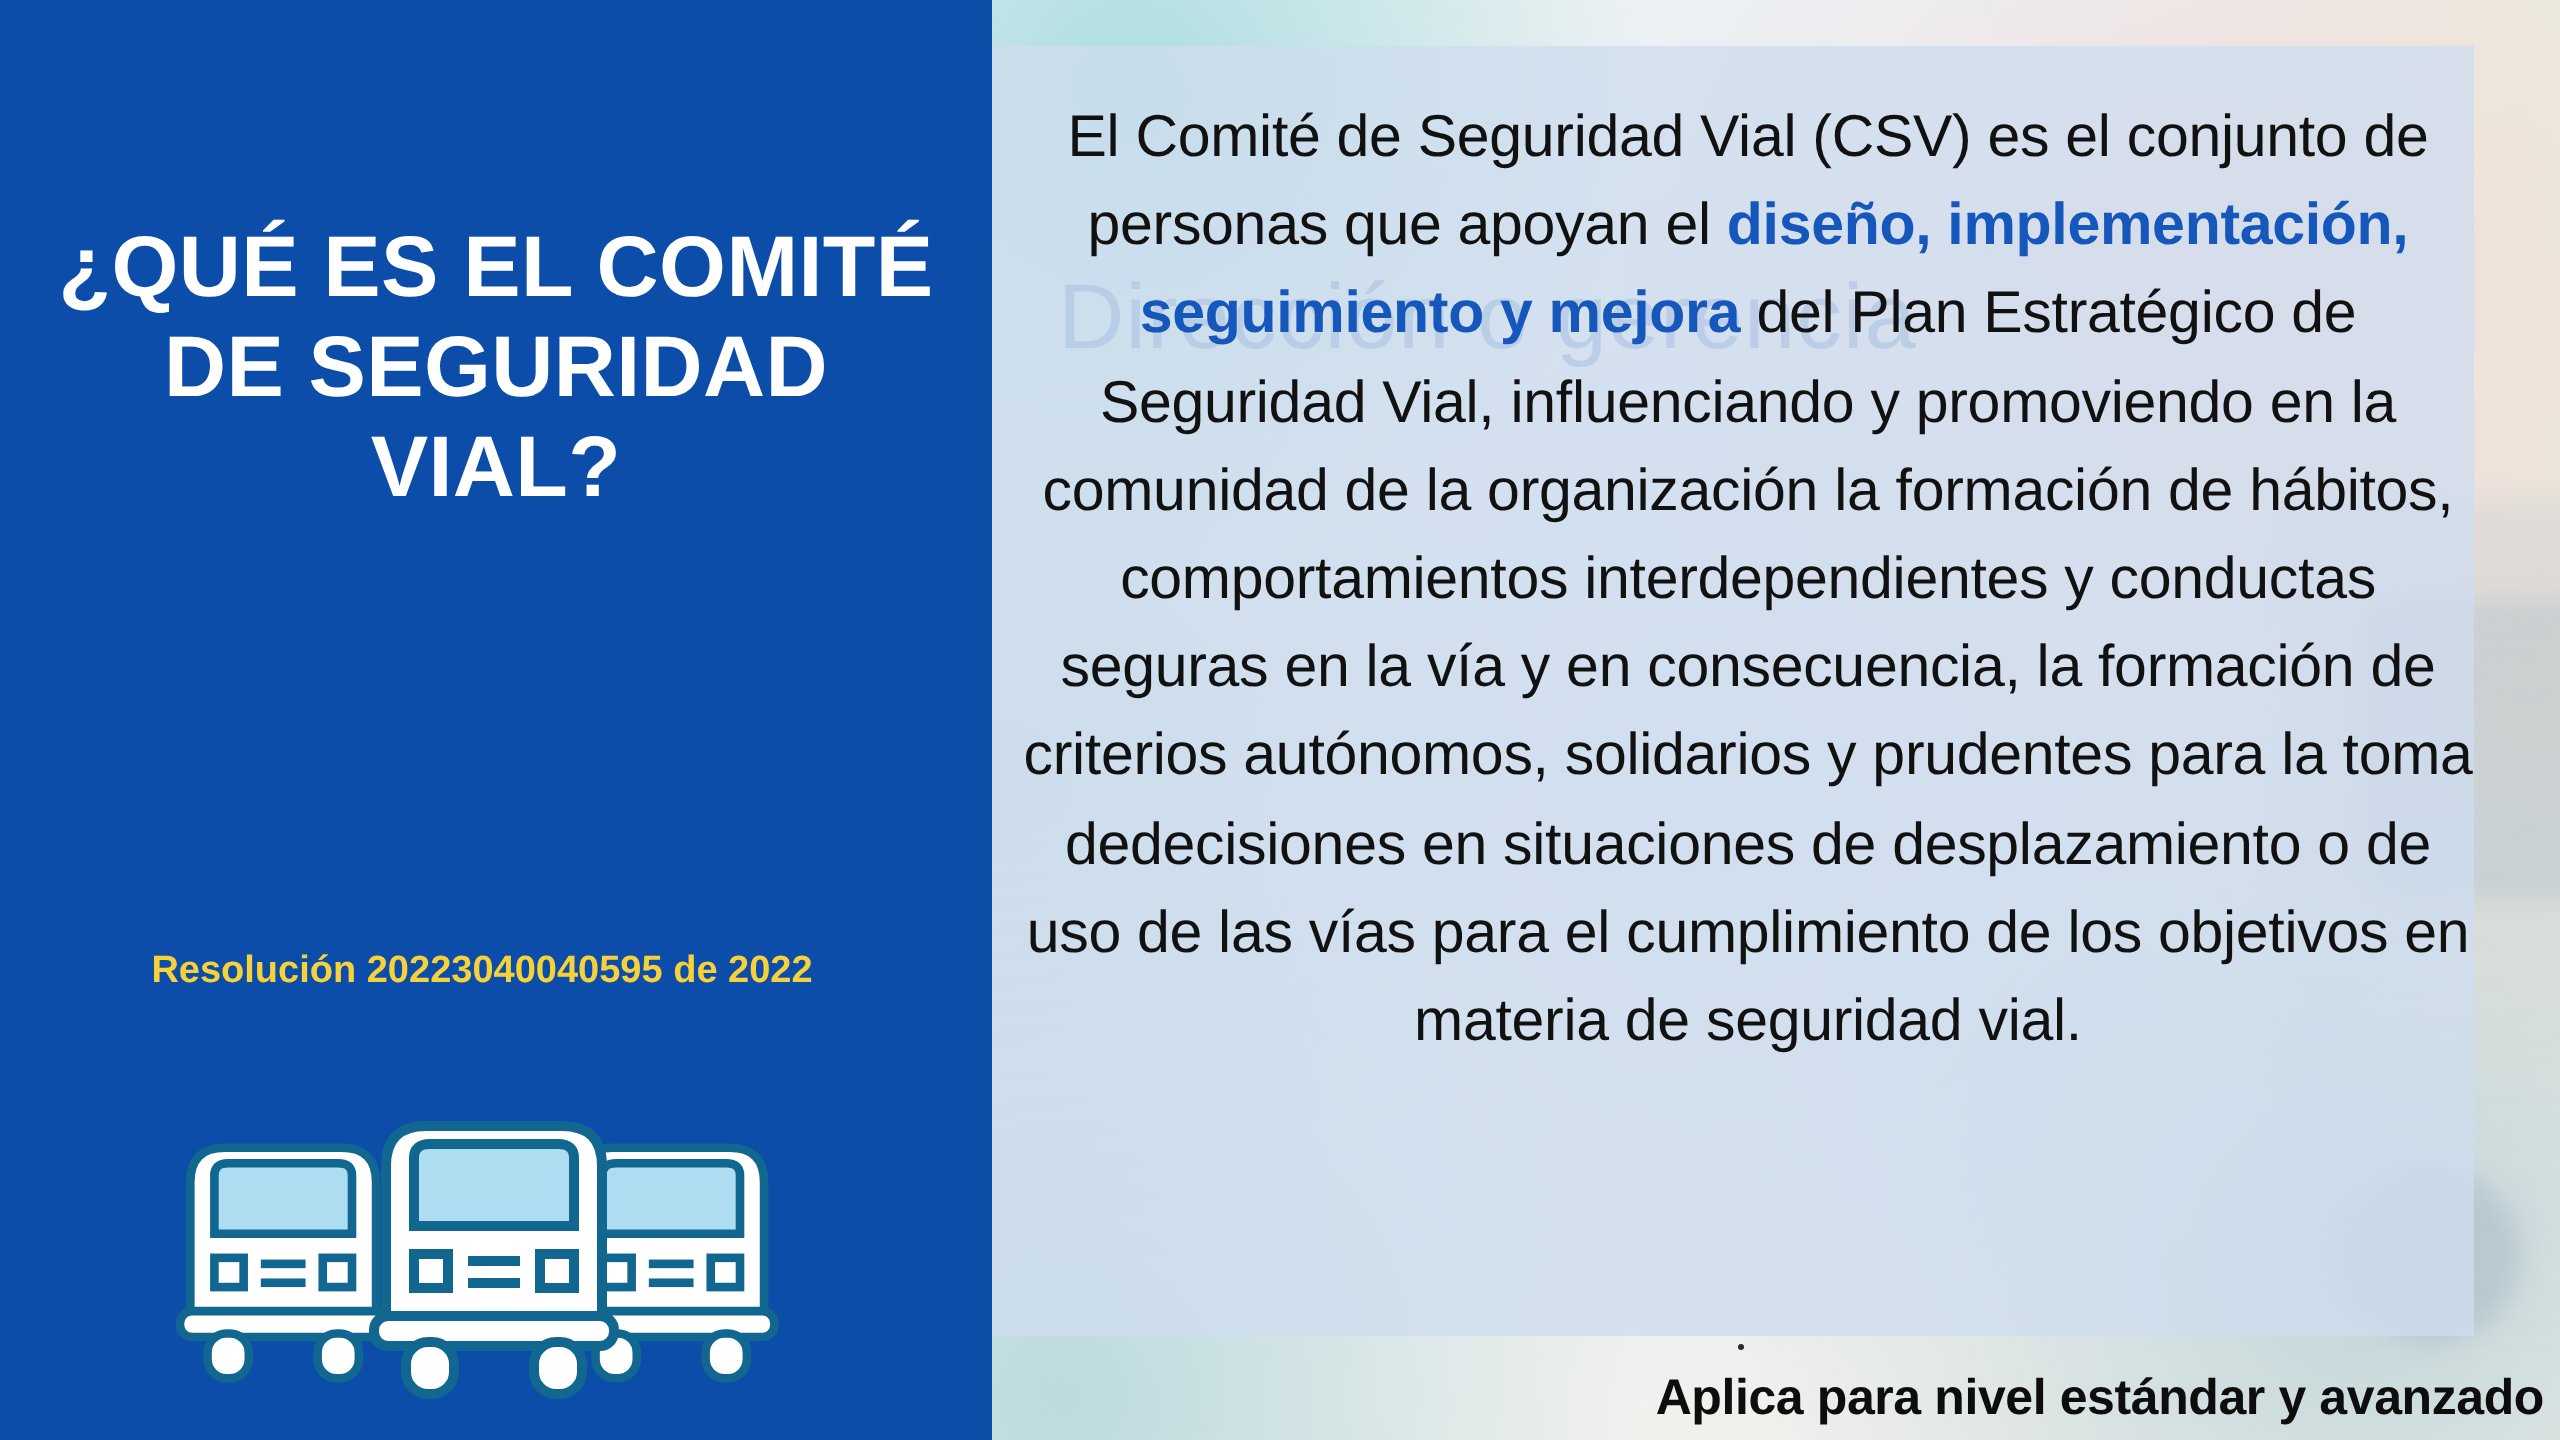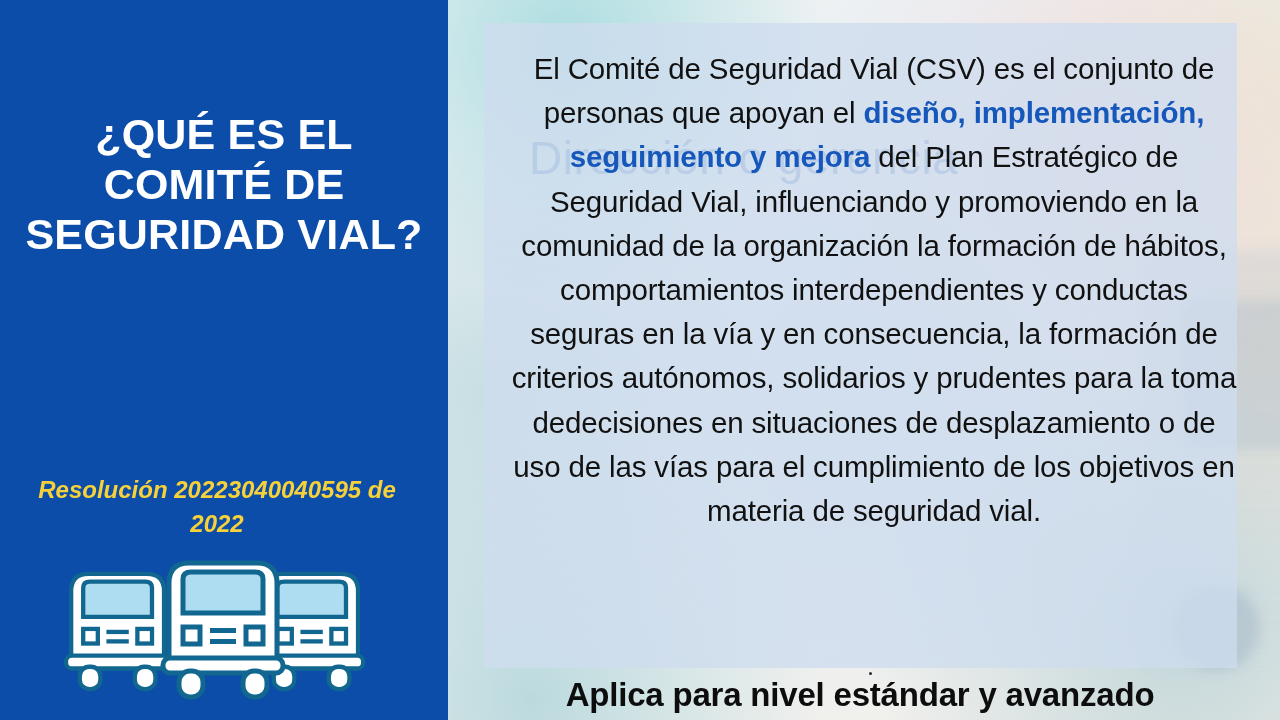--- a/index.html
+++ b/index.html
@@ -52,42 +52,41 @@
   .bg-bus-wheel {
     position:absolute; top:585px; width:86px; height:86px;
     border-radius:50%;
     background:rgba(140,160,182,.30); filter:blur(6px);
   }
   .bg-bus-wheel.l { left:726px; }
 
   
   .left-panel {
     position:absolute; left:0; top:0;
-    width:448px; height:720px;
+    width:496px; height:720px;
     background:var(--brand, #0b4da8);
     z-index:3;
     padding-left:12px;
   }
   .panel-title {
     position:absolute; left:24px; right:24px; top:110px;
     color:#ffffff;
     font-size:43px;
     font-weight:bold;
     line-height:1.16;
     text-align:center;
     letter-spacing:.2px;
   }
   .panel-subtitle {
     position:absolute; left:16px; right:30px; top:473px;
     color:#f7d139;
-    font-size:24px;
+    font-size:19px;
     font-weight:bold;
     line-height:1.42;
     text-align:center;
-    font-style:italic;
   }
   .buses-wrap {
     position:absolute; left:0; right:0; top:555px;
     display:flex; justify-content:center; align-items:flex-end;
   }
 
   
   .text-panel {
     position:absolute;
     left:484px; top:23px;
@@ -128,22 +127,22 @@
     position:absolute;
     left:869px; top:672px;
     width:3px; height:3px;
     background:#2a2a2a;
     border-radius:50%;
     z-index:4;
   }
   .footer-note {
     position:absolute;
     left:448px; right:8px; bottom:6px;
-    text-align:center;
-    font-size:33px;
+    text-align:right;
+    font-size:25px;
     font-weight:bold;
     color:#0d0d0d;
     letter-spacing:-.2px;
     z-index:4;
   }
 </style>
 </head>
 <body>
 
 <div class="slide">

